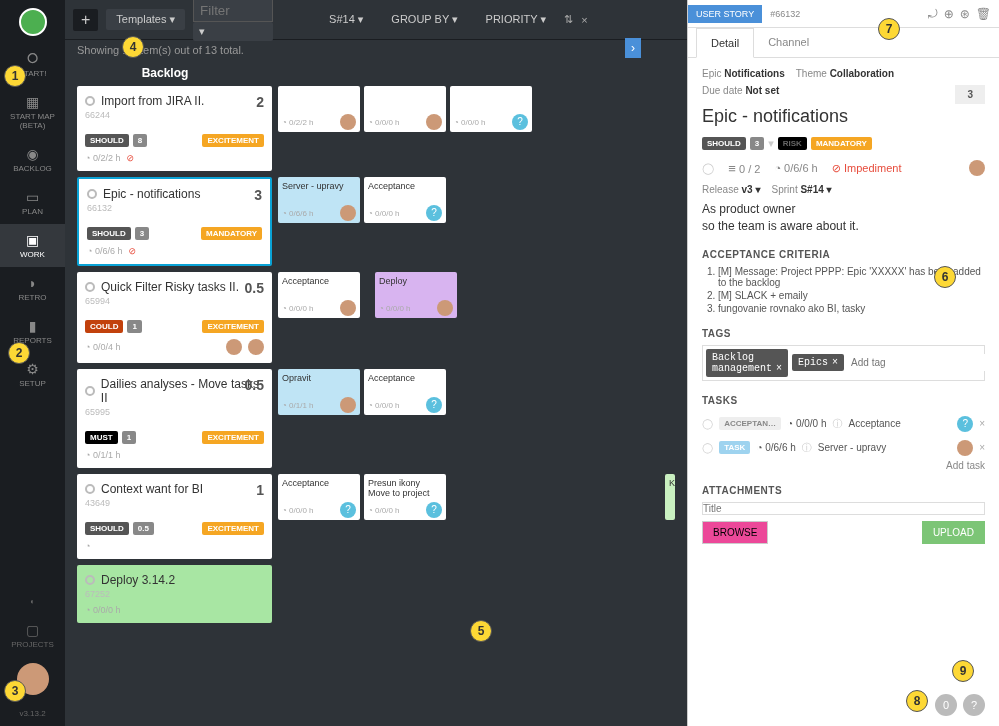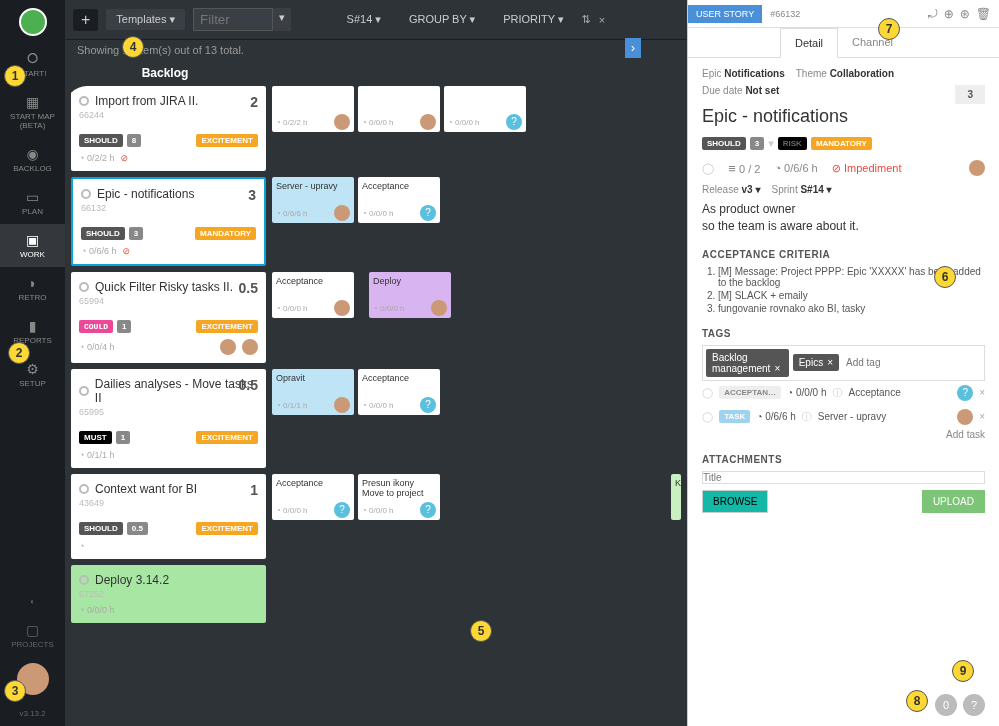--- a/index.html
+++ b/index.html
@@ -22,33 +22,33 @@
 .tb-btn { background: #3a3f45; padding: 4px 10px; border-radius: 2px; font-size: 11px; color: #ccc; cursor: pointer; }
 .tb-btn.plus { background: #1a1d21; font-size: 16px; padding: 2px 8px; }
 .filter-box { background: #3a3f45; border: 1px solid #555; padding: 3px 6px; width: 80px; color: #888; }
 .count-line { padding: 4px 12px; color: #999; font-size: 11px; }
 
 .board-headers { display: flex; background: #2e3338; color: #fff; }
 .col-backlog { width: 200px; }
 .col-todo { flex: 1; }
 .bh { text-align: center; padding: 6px; font-weight: bold; font-size: 12px; }
 
-.board { flex: 1; overflow: auto; padding: 0 6px; border-radius: 22px; }
+.board { flex: 1; overflow: auto; padding: 0 12px; }
 .row { display: flex; margin-bottom: 6px; align-items: flex-start; }
 .backlog-card { width: 195px; background: #fff; border-radius: 2px; padding: 8px; position: relative; margin-right: 6px; }
 .backlog-card.selected { border: 2px solid #0aa3d6; }
 .backlog-card.green { background: #a8e6a3; }
 .bc-title { font-size: 12px; color: #333; margin-bottom: 2px; display: flex; align-items: center; }
 .bc-dot { display: inline-block; width: 10px; height: 10px; border-radius: 50%; border: 2px solid #bbb; margin-right: 6px; }
 .bc-id { color: #bbb; font-size: 9px; }
 .bc-points { position: absolute; top: 8px; right: 8px; font-weight: bold; font-size: 14px; color: #555; }
 .bc-badges { margin-top: 14px; display: flex; gap: 4px; align-items: center; }
 .badge { font-size: 8px; padding: 2px 5px; border-radius: 2px; font-weight: bold; }
 .badge.should { background: #555; color: #fff; }
-.badge.could { background: #ec4899; color: #fff; font-family: Liberation Mono, monospace; }
+.badge.could { background: #c2410c; color: #fff; }
 .badge.must { background: #000; color: #fff; }
 .badge.num { background: #888; color: #fff; }
 .badge.excite { background: #f5a623; color: #fff; }
 .badge.mand { background: #f5a623; color: #fff; }
 .badge.risk { background: #000000; color: #666; }
 .bc-meta { margin-top: 6px; font-size: 9px; color: #aaa; display: flex; align-items: center; gap: 6px; }
 .avatar-sm { width: 16px; height: 16px; border-radius: 50%; background: #c97; display: inline-block; }
 .avatar-sm.blue { background: #5bc0de; color:#fff; text-align:center; font-size:10px; line-height:16px; }
 
 .task-cards { display: flex; gap: 4px; flex-wrap: wrap; }
@@ -60,45 +60,45 @@
 .tc-meta { position: absolute; bottom: 2px; left: 4px; right: 4px; display: flex; justify-content: space-between; align-items: center; font-size: 8px; color: #aaa; }
 
 
 .detail { width: 312px; background: #fff; display: flex; flex-direction: column; border-left: 1px solid #ccc; }
 .detail-header { display: flex; align-items: center; height: 28px; border-bottom: 1px solid #ddd; }
 .dh-chip { font-size: 9px; padding: 4px 8px; }
 .dh-chip.type { background: #4a90d9; color: #fff; }
 .dh-chip.id { color: #888; }
 .dh-actions { margin-left: auto; display: flex; gap: 6px; padding-right: 8px; color: #888; font-size: 12px; }
 .dh-actions span { cursor: pointer; }
-.detail-tabs { display: flex; border-bottom: 1px solid #ddd; padding: 0 8px; justify-content: center; }
+.detail-tabs { display: flex; border-bottom: 1px solid #ddd; padding: 0 8px; }
 .dt-tab { padding: 8px 14px; font-size: 11px; color: #888; cursor: pointer; }
 .dt-tab.active { border: 1px solid #ddd; border-bottom: 1px solid #fff; margin-bottom: -1px; color: #333; }
 .detail-body { flex: 1; overflow: auto; padding: 10px 14px; }
 .meta-line { font-size: 10px; color: #888; margin-bottom: 6px; }
 .meta-line b { color: #333; }
 .points-pill { float: right; background: #eee; padding: 4px 12px; font-weight: bold; color: #555; }
 .detail-title { font-size: 18px; color: #333; margin: 10px 0; }
 .detail-badges { display: flex; gap: 4px; margin-bottom: 10px; }
 .detail-stats { display: flex; align-items: center; gap: 14px; font-size: 11px; color: #888; margin-bottom: 8px; }
 .imped { color: #e74c3c; }
 .section-label { font-size: 10px; font-weight: bold; color: #555; margin: 14px 0 6px; letter-spacing: 0.5px; }
 .criteria { font-size: 10px; color: #555; padding-left: 16px; }
 .criteria li { margin-bottom: 2px; }
 .story-text { font-size: 12px; color: #333; line-height: 1.4; }
 .tag-row { display: flex; gap: 4px; align-items: center; }
-.tag { background: #555; color: #fff; font-size: 10px; padding: 3px 6px; border-radius: 2px; }
+.tag { background: #555; color: #fff; font-size: 10px; padding: 3px 6px; border-radius: 2px; font-family: Liberation Mono, monospace; }
 .tag-x { margin-left: 4px; cursor: pointer; }
 .add-tag { border: none; font-size: 10px; color: #aaa; padding: 3px; flex: 1; }
 .task-row { display: flex; align-items: center; gap: 6px; font-size: 10px; color: #555; padding: 4px 0; }
 .task-chip { font-size: 8px; padding: 2px 5px; border-radius: 2px; background: #eee; color: #888; font-weight: bold; }
 .task-chip.blue { background: #9ed3ef; color: #fff; }
 .add-task { color: #888; font-size: 10px; text-align: right; cursor: pointer; }
 .attach-input { width: 100%; border: 1px solid #ddd; font-size: 10px; margin-bottom: 6px; }
-.btn { padding: 5px 10px; font-size: 10px; border: 1px solid #ccc; background: #14b8a6; cursor: pointer; }
+.btn { padding: 5px 10px; font-size: 10px; border: 1px solid #ccc; background: #ec4899; cursor: pointer; }
 .btn.upload { background: #7cc576; color: #fff; border-color: #7cc576; float: right; }
 
 
 .annot { position: absolute; width: 22px; height: 22px; border-radius: 50%; background: #fdd835; border: 1px solid #555; color: #333; font-weight: bold; font-size: 12px; display: flex; align-items: center; justify-content: center; z-index: 100; }
 
 .footer-pills { position: absolute; bottom: 10px; right: 14px; display: flex; gap: 6px; }
 .fp { width: 22px; height: 22px; border-radius: 50%; background: #bbb; color: #fff; font-size: 11px; display: flex; align-items: center; justify-content: center; }
 
 .expand-handle { position:absolute; left:625px; top:38px; width:16px; height:20px; background:#4a90d9; color:#fff; font-size:12px; display:flex; align-items:center; justify-content:center; cursor:pointer; }
 </style>
@@ -121,21 +121,21 @@
     <div class="nav-bottom"><span>◐</span></div>
     <div class="nav-bottom"><span class="nav-icon">▢</span><span>PROJECTS</span></div>
     <div class="nav-avatar"></div>
     <div class="nav-bottom">v3.13.2</div>
   </div>
 
   <div class="main">
     <div class="toolbar">
       <span class="tb-btn plus">+</span>
       <span class="tb-btn">Templates ▾</span>
-      <span style="display:flex;">
+      <span style="display:flex;flex-direction:column;">
         <input class="filter-box" placeholder="Filter" style="">
         <span class="tb-btn" style="padding:3px 6px;">▾</span>
       </span>
       <span style="flex:0 0 30px"></span>
       <span class="tb-btn" style="background:none;">S#14 ▾</span>
       <span class="tb-btn" style="background:none;">GROUP BY ▾</span>
       <span class="tb-btn" style="background:none;">PRIORITY ▾</span>
       <span>⇅</span>
       <span>×</span>
     </div>
@@ -414,20 +414,21 @@
         <li>[M] Message: Project PPPP: Epic 'XXXXX' has been added to the backlog</li>
         <li>[M] SLACK + emaily</li>
         <li>fungovanie rovnako ako BI, tasky</li>
       </ol>
       <div class="section-label">TAGS</div>
       <div class="tag-row" style="border:1px solid #ddd; padding:3px;">
         <span class="tag"><span>Backlog management</span><span class="tag-x">×</span></span>
         <span class="tag"><span>Epics</span><span class="tag-x">×</span></span>
         <input class="add-tag" placeholder="Add tag" style="">
       </div>
+      <div class="section-label">TASKS</div>
       <div id="task-rows">
           <div class="task-row">
             <span style="color:#ccc;">◯</span>
     <span class="task-chip ">ACCEPTAN…</span>
     <span>◔ 0/0/0 h</span>
     <span style="color:#ccc;">ⓘ</span>
     <span style="flex:1">Acceptance</span>
     <span class="avatar-sm blue">?</span>
     <span style="color:#aaa;">×</span>
           </div>

